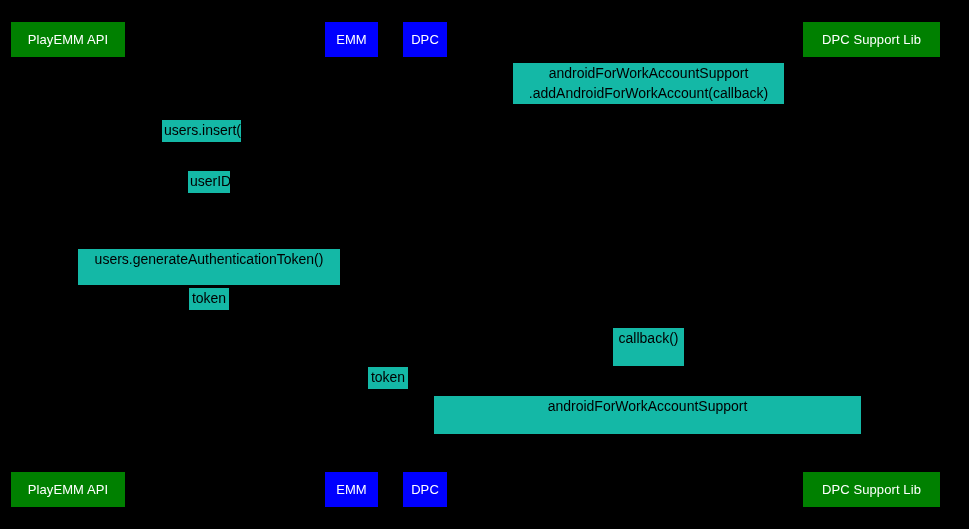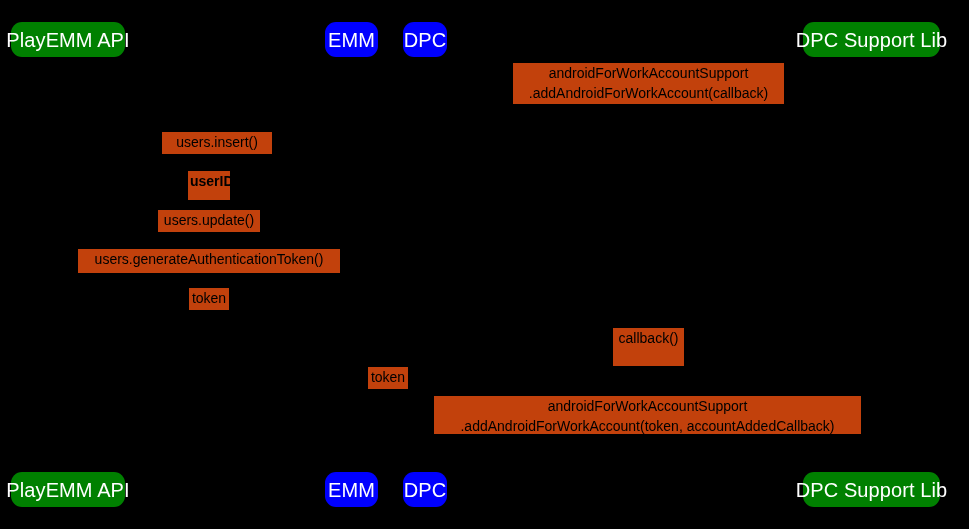--- a/index.html
+++ b/index.html
@@ -20,35 +20,34 @@
     overflow: hidden;
   }
   
   .participant {
     position: absolute;
     box-sizing: border-box;
     display: flex;
     align-items: center;
     justify-content: center;
     color: #ffffff;
-    font-size: 20px;
+    font-size: 13px;
     line-height: 1;
     letter-spacing: 0.1px;
     white-space: nowrap;
     user-select: none;
-    border-radius: 11px;
   }
   .participant.green { background: #008000; }
   .participant.blue  { background: #0000ff; align-items: center; }
 
   
   .message {
     position: absolute;
     box-sizing: border-box;
-    background: #c2410c;
+    background: #14b8a6;
     color: #000000;
     font-size: 14px;
     line-height: 19px;
     text-align: center;
     white-space: pre;
     padding: 1px 2px;
     user-select: none;
   }
   .message.two-line {
     line-height: 19.5px;
@@ -79,21 +78,20 @@
     <div class="participant blue" style="left: 403px; top: 472px; width: 44px; height: 35px; background: rgb(0, 0, 255);">
       <span>DPC</span>
     </div>
     <div class="participant green" style="left: 803px; top: 22px; width: 137px; height: 35px; background: rgb(0, 128, 0);">
       <span>DPC Support Lib</span>
     </div>
     <div class="participant green" style="left: 803px; top: 472px; width: 137px; height: 35px; background: rgb(0, 128, 0);">
       <span>DPC Support Lib</span>
     </div>
     <div class="message two-line" style="left: 513px; top: 63px; width: 271px; height: 41px;"><span class="ln">androidForWorkAccountSupport</span><span class="ln">.addAndroidForWorkAccount(callback)</span></div>
-    <div class="message" style="left: 162px; top: 132px; width: 110px; height: 22px; text-align: center;"><span class="ln">users.insert()</span></div>
-    <div class="message" style="left: 188px; top: 171px; width: 42px; height: 29px; font-weight: bold;"><span class="ln">userID</span></div>
-    <div class="message" style="left: 158px; top: 210px; width: 102px; height: 22px;"><span class="ln">users.update()</span></div>
-    <div class="message" style="left: 78px; top: 249px; width: 262px; height: 24px;"><span class="ln">users.generateAuthenticationToken()</span></div>
+    <div class="message" style="left: 162px; top: 120px; width: 79px; height: 22px; text-align: center;"><span class="ln">users.insert()</span></div>
+    <div class="message" style="left: 188px; top: 171px; width: 42px; height: 22px;"><span class="ln">userID</span></div>
+    <div class="message" style="left: 78px; top: 249px; width: 262px; height: 36px;"><span class="ln">users.generateAuthenticationToken()</span></div>
     <div class="message" style="left: 189px; top: 288px; width: 40px; height: 22px;"><span class="ln">token</span></div>
     <div class="message" style="left: 613px; top: 328px; width: 71px; height: 38px;"><span class="ln">callback()</span></div>
     <div class="message" style="left: 368px; top: 367px; width: 40px; height: 22px;"><span class="ln">token</span></div>
-    <div class="message two-line" style="left: 434px; top: 396px; width: 427px; height: 38px;"><span class="ln">androidForWorkAccountSupport</span><span class="ln">.addAndroidForWorkAccount(token, accountAddedCallback)</span></div>
+    <div class="message two-line" style="left: 434px; top: 396px; width: 427px; height: 38px;"><span class="ln">androidForWorkAccountSupport</span></div>
   </div>
 
 </body></html>

